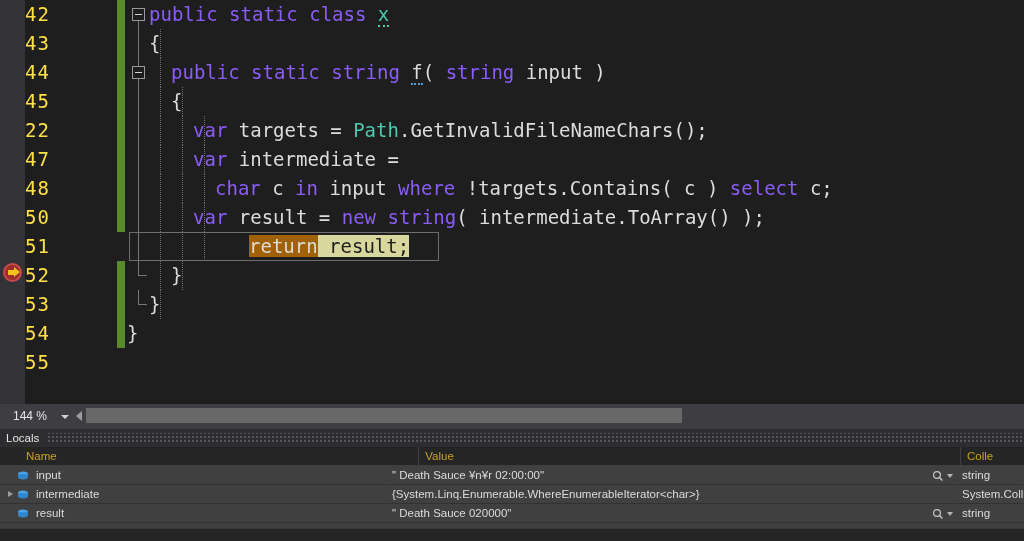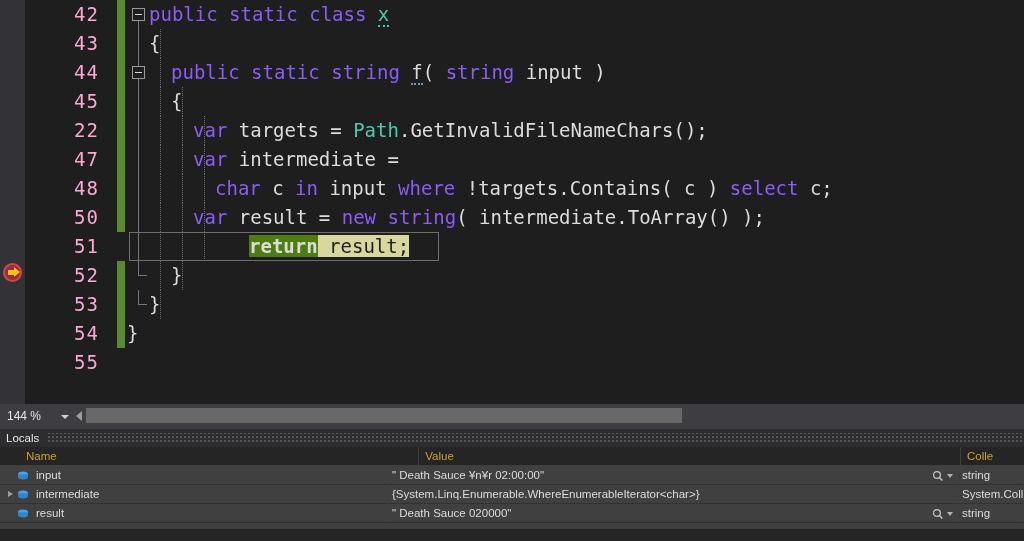--- a/index.html
+++ b/index.html
@@ -29,22 +29,22 @@
   .code-line {
     position: relative;
     height: 29px;
     line-height: 29px;
     white-space: pre;
     font-family: "DejaVu Sans Mono", "Liberation Mono", monospace;
     font-size: 19px;
   }
   .lineno {
     position: absolute; left: 0; top: 0; width: 74px;
-    text-align: right;
-    color: #f9a8d4;
+    text-align: left;
+    color: #fde047;
     font-family: "DejaVu Sans Mono", "Liberation Mono", monospace;
     font-size: 19px;
     letter-spacing: 1px;
   }
   .changebar {
     position: absolute; left: 92px; top: 0; width: 8px; height: 29px;
     background: #5a8a2e;
   }
   .changebar.off { background: transparent; }
   .outline-col {
@@ -83,21 +83,21 @@
   }
   .ig {
     position: absolute; top: 0; width: 0; height: 29px;
     border-left: 1px dotted #707070;
   }
   .kw   { color: #8b5cf6; }
   .typ  { color: #4ec9b0; }
   .pln  { color: #dcdcdc; }
   .sugg { border-bottom: 2px dotted #4ec9b0; }
   .sugg-b { border-bottom: 2px dotted #569cd6; }
-  .sel  { background: #4d7c0f; color: #dcdcdc; font-weight: bold; }
+  .sel  { background: #a16207; color: #dcdcdc; }
   .exec { background: #d7d79e; color: #1e1e1e; }
 
   
   .stmt-outline {
     position: absolute; left: 104px; top: 0px;
     width: 310px; height: 29px;
     border: 1px solid #6e6e6e;
     pointer-events: none;
   }
 
@@ -119,21 +119,21 @@
     border-left: 6px solid #f2c11c;
   }
 
   
   .hscroll-bar {
     position: absolute; left: 0; top: 404px; width: 1024px; height: 24px;
     background: #3e3e42;
     display: flex; align-items: center;
   }
   .zoom-box {
-    width: 58px; height: 24px; padding-left: 7px;
+    width: 58px; height: 24px; padding-left: 13px;
     color: #e6e6e6; font-size: 12px; line-height: 24px;
   }
   .zoom-caret {
     width: 14px; height: 24px; position: relative;
   }
   .zoom-caret::after {
     content: ""; position: absolute; left: 3px; top: 11px;
     border-left: 4px solid transparent; border-right: 4px solid transparent;
     border-top: 4px solid #cfcfcf;
   }

